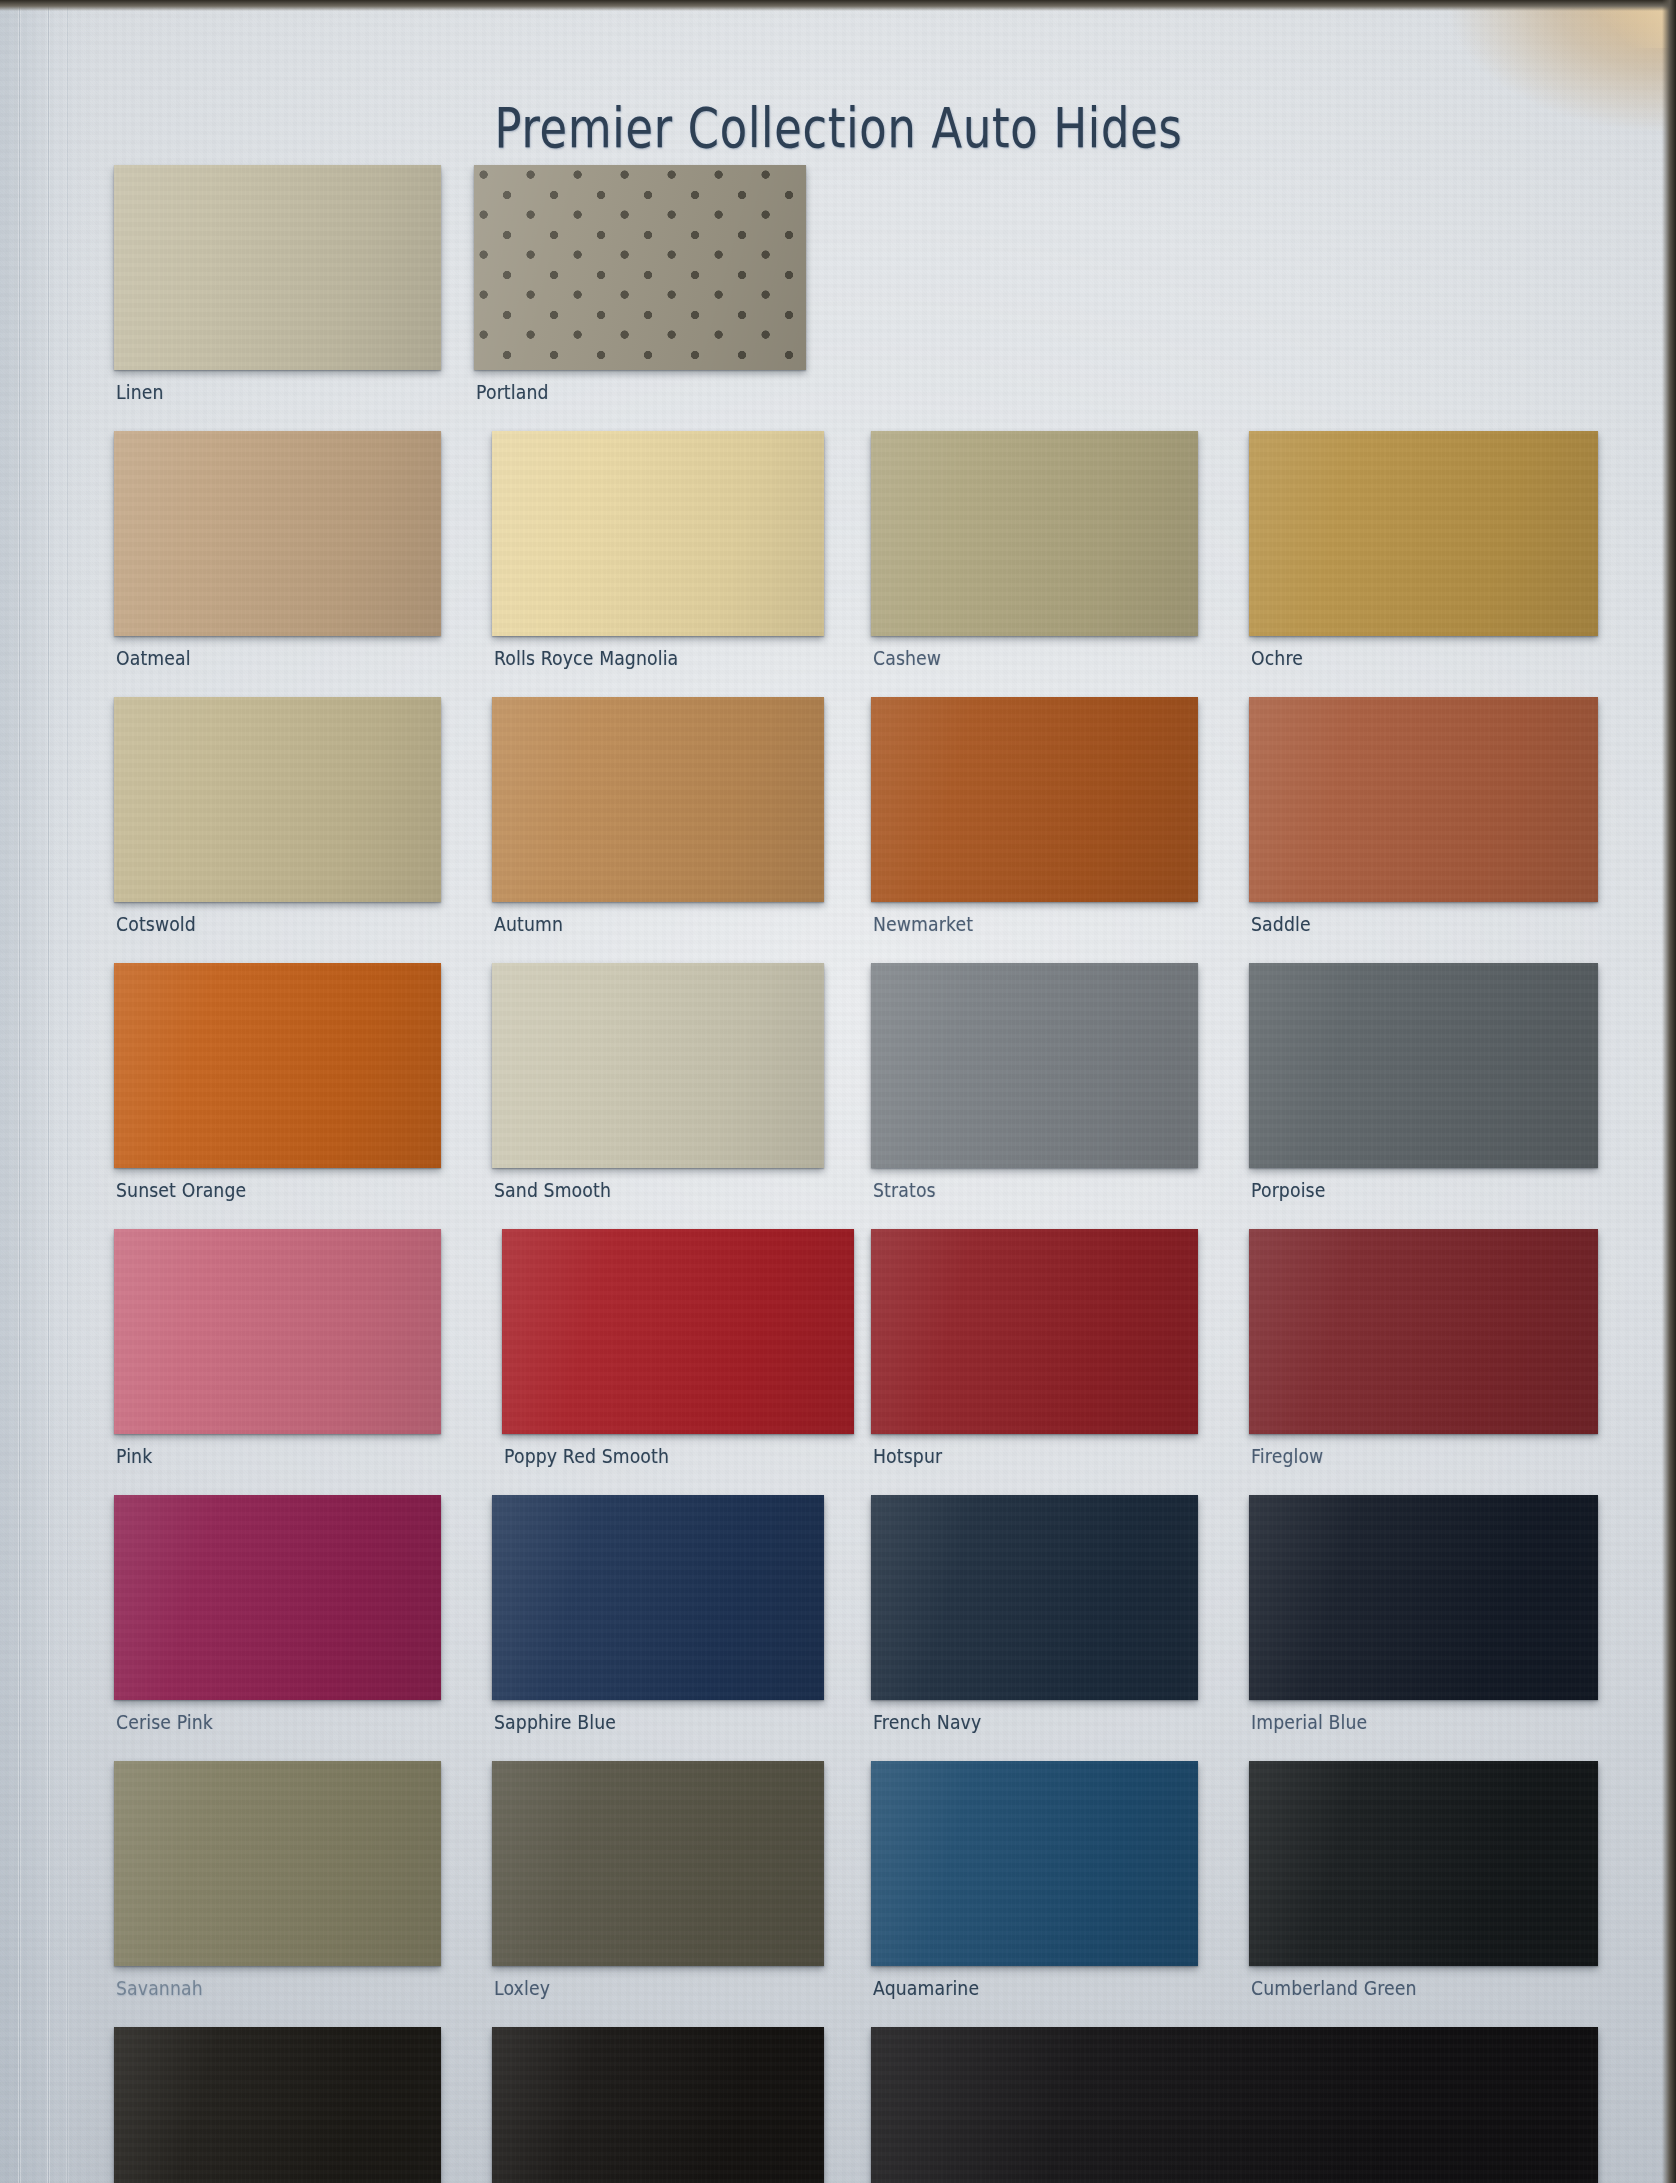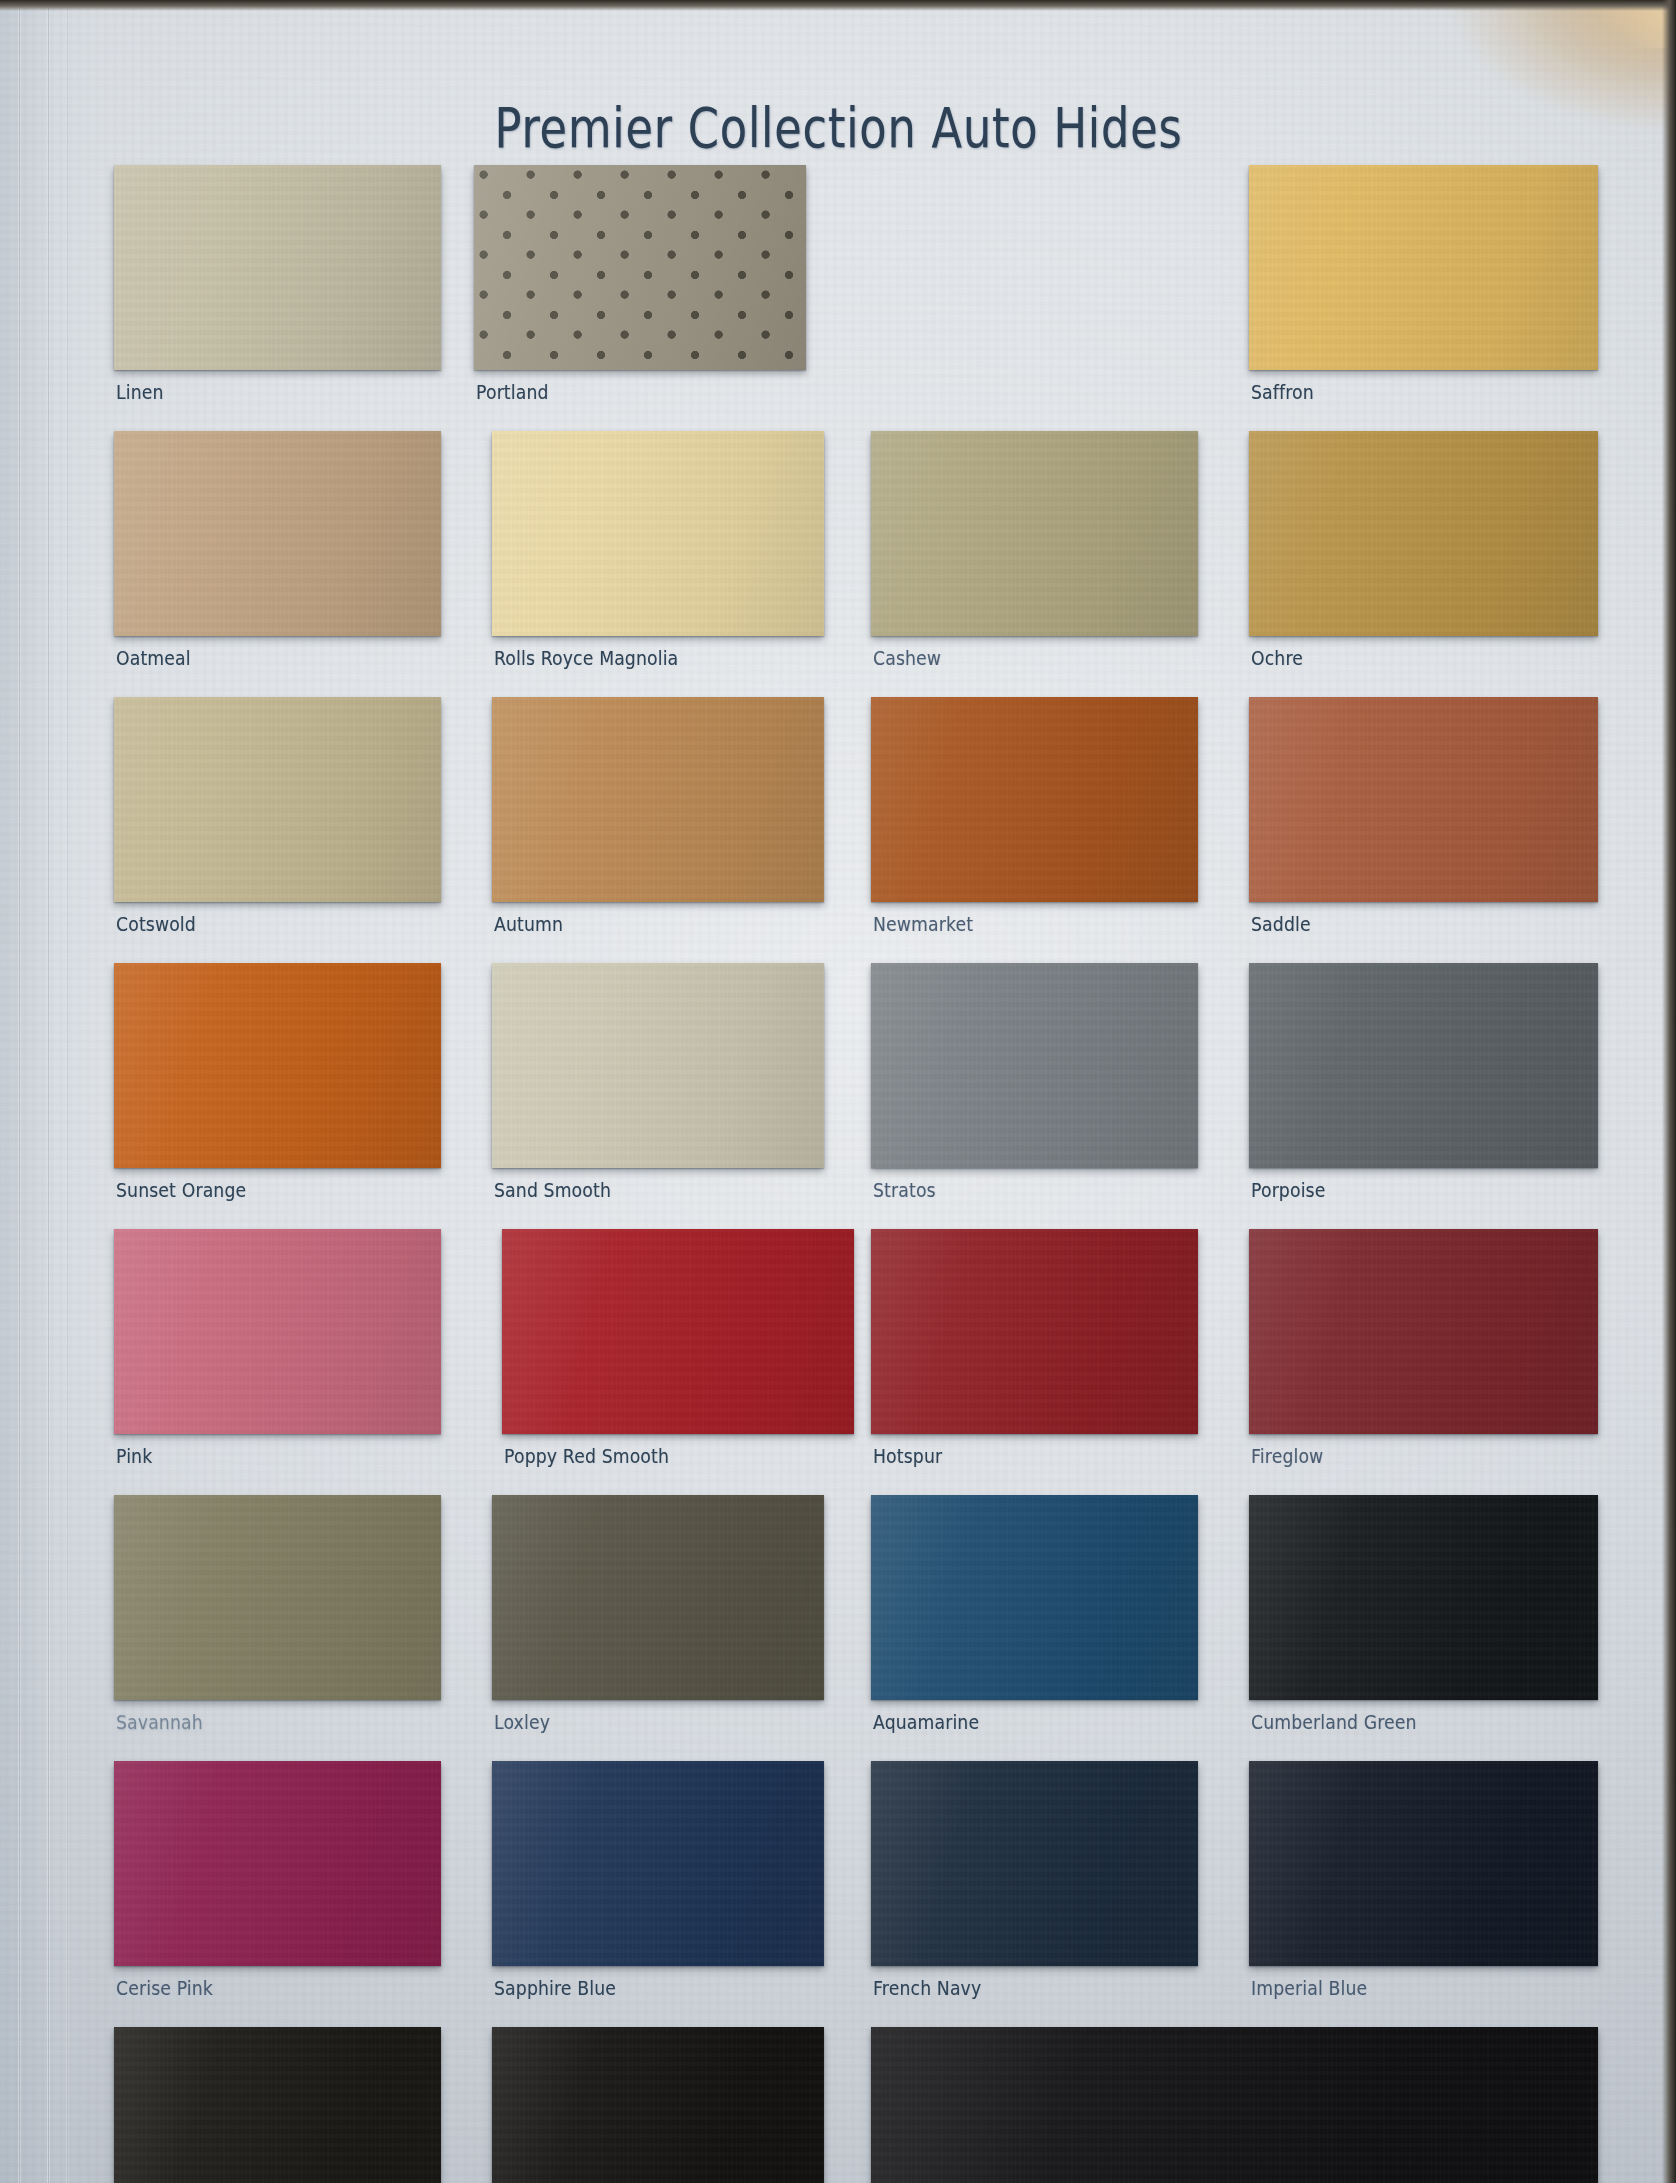--- a/index.html
+++ b/index.html
@@ -179,27 +179,20 @@
           </div>
           <div class="label">Linen</div>
         </div>
         <div class="cell" style="left: 360px; width: 332px;">
           <div class="swatch perforated" style="background: rgb(156, 150, 133);">
             <div class="texture"></div>
             <div class="sheen"></div>
           </div>
           <div class="label">Portland</div>
         </div>
-        <div class="cell" style="left: 1135px; width: 349px;">
-          <div class="swatch" style="background: rgb(224, 185, 97);">
-            <div class="texture"></div>
-            <div class="sheen"></div>
-          </div>
-          <div class="label">Saffron</div>
-        </div>
       </div>
       <div class="row">
         <div class="cell" style="left: 0px; width: 327px;">
           <div class="swatch" style="background: rgb(194, 165, 132);">
             <div class="texture"></div>
             <div class="sheen"></div>
           </div>
           <div class="label">Oatmeal</div>
         </div>
         <div class="cell" style="left: 378px; width: 332px;">
@@ -309,20 +302,50 @@
         <div class="cell" style="left: 1135px; width: 349px;">
           <div class="swatch" style="background: rgb(123, 38, 44);">
             <div class="texture"></div>
             <div class="sheen"></div>
           </div>
           <div class="label semifaded">Fireglow</div>
         </div>
       </div>
       <div class="row">
         <div class="cell" style="left: 0px; width: 327px;">
+          <div class="swatch" style="background: rgb(142, 32, 80);">
+            <div class="texture"></div>
+            <div class="sheen"></div>
+          </div>
+          <div class="label semifaded">Cerise Pink</div>
+        </div>
+        <div class="cell" style="left: 378px; width: 332px;">
+          <div class="swatch" style="background: rgb(30, 52, 86);">
+            <div class="texture"></div>
+            <div class="sheen"></div>
+          </div>
+          <div class="label">Sapphire Blue</div>
+        </div>
+        <div class="cell" style="left: 757px; width: 327px;">
+          <div class="swatch" style="background: rgb(28, 44, 61);">
+            <div class="texture"></div>
+            <div class="sheen"></div>
+          </div>
+          <div class="label">French Navy</div>
+        </div>
+        <div class="cell" style="left: 1135px; width: 349px;">
+          <div class="swatch" style="background: rgb(20, 27, 39);">
+            <div class="texture"></div>
+            <div class="sheen"></div>
+          </div>
+          <div class="label semifaded">Imperial Blue</div>
+        </div>
+      </div>
+      <div class="row">
+        <div class="cell" style="left: 0px; width: 327px;">
           <div class="swatch" style="background: rgb(130, 126, 99);">
             <div class="texture"></div>
             <div class="sheen"></div>
           </div>
           <div class="label faded">Savannah</div>
         </div>
         <div class="cell" style="left: 378px; width: 332px;">
           <div class="swatch" style="background: rgb(88, 85, 70);">
             <div class="texture"></div>
             <div class="sheen"></div>
@@ -335,50 +358,20 @@
             <div class="sheen"></div>
           </div>
           <div class="label">Aquamarine</div>
         </div>
         <div class="cell" style="left: 1135px; width: 349px;">
           <div class="swatch" style="background: rgb(21, 25, 27);">
             <div class="texture"></div>
             <div class="sheen"></div>
           </div>
           <div class="label semifaded">Cumberland Green</div>
-        </div>
-      </div>
-      <div class="row">
-        <div class="cell" style="left: 0px; width: 327px;">
-          <div class="swatch" style="background: rgb(142, 32, 80);">
-            <div class="texture"></div>
-            <div class="sheen"></div>
-          </div>
-          <div class="label semifaded">Cerise Pink</div>
-        </div>
-        <div class="cell" style="left: 378px; width: 332px;">
-          <div class="swatch" style="background: rgb(30, 52, 86);">
-            <div class="texture"></div>
-            <div class="sheen"></div>
-          </div>
-          <div class="label">Sapphire Blue</div>
-        </div>
-        <div class="cell" style="left: 757px; width: 327px;">
-          <div class="swatch" style="background: rgb(28, 44, 61);">
-            <div class="texture"></div>
-            <div class="sheen"></div>
-          </div>
-          <div class="label">French Navy</div>
-        </div>
-        <div class="cell" style="left: 1135px; width: 349px;">
-          <div class="swatch" style="background: rgb(20, 27, 39);">
-            <div class="texture"></div>
-            <div class="sheen"></div>
-          </div>
-          <div class="label semifaded">Imperial Blue</div>
         </div>
       </div>
       <div class="row">
         <div class="cell" style="left: 0px; width: 327px;">
           <div class="swatch" style="background: rgb(28, 26, 22);">
             <div class="texture"></div>
             <div class="sheen"></div>
           </div>
         </div>
         <div class="cell" style="left: 378px; width: 332px;">

